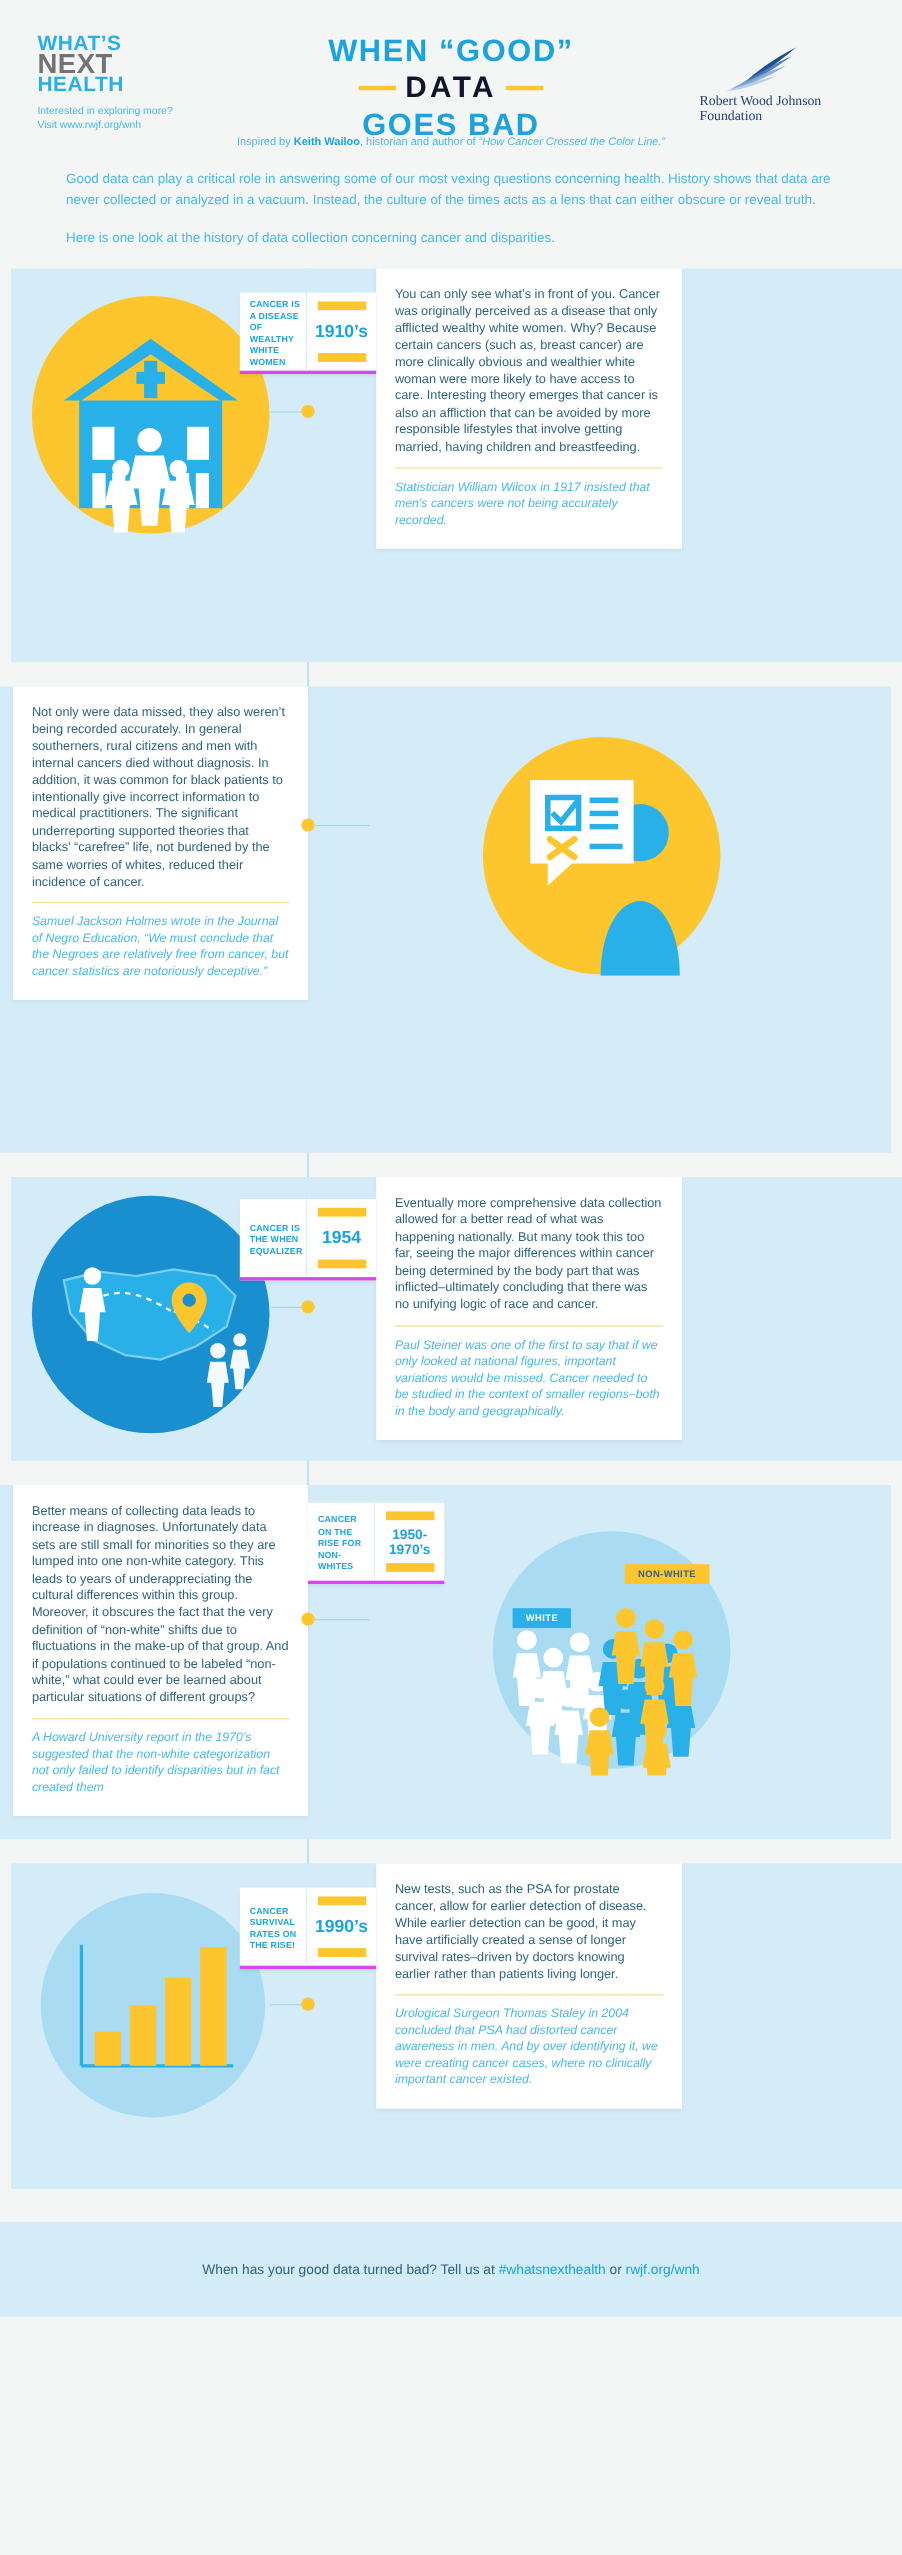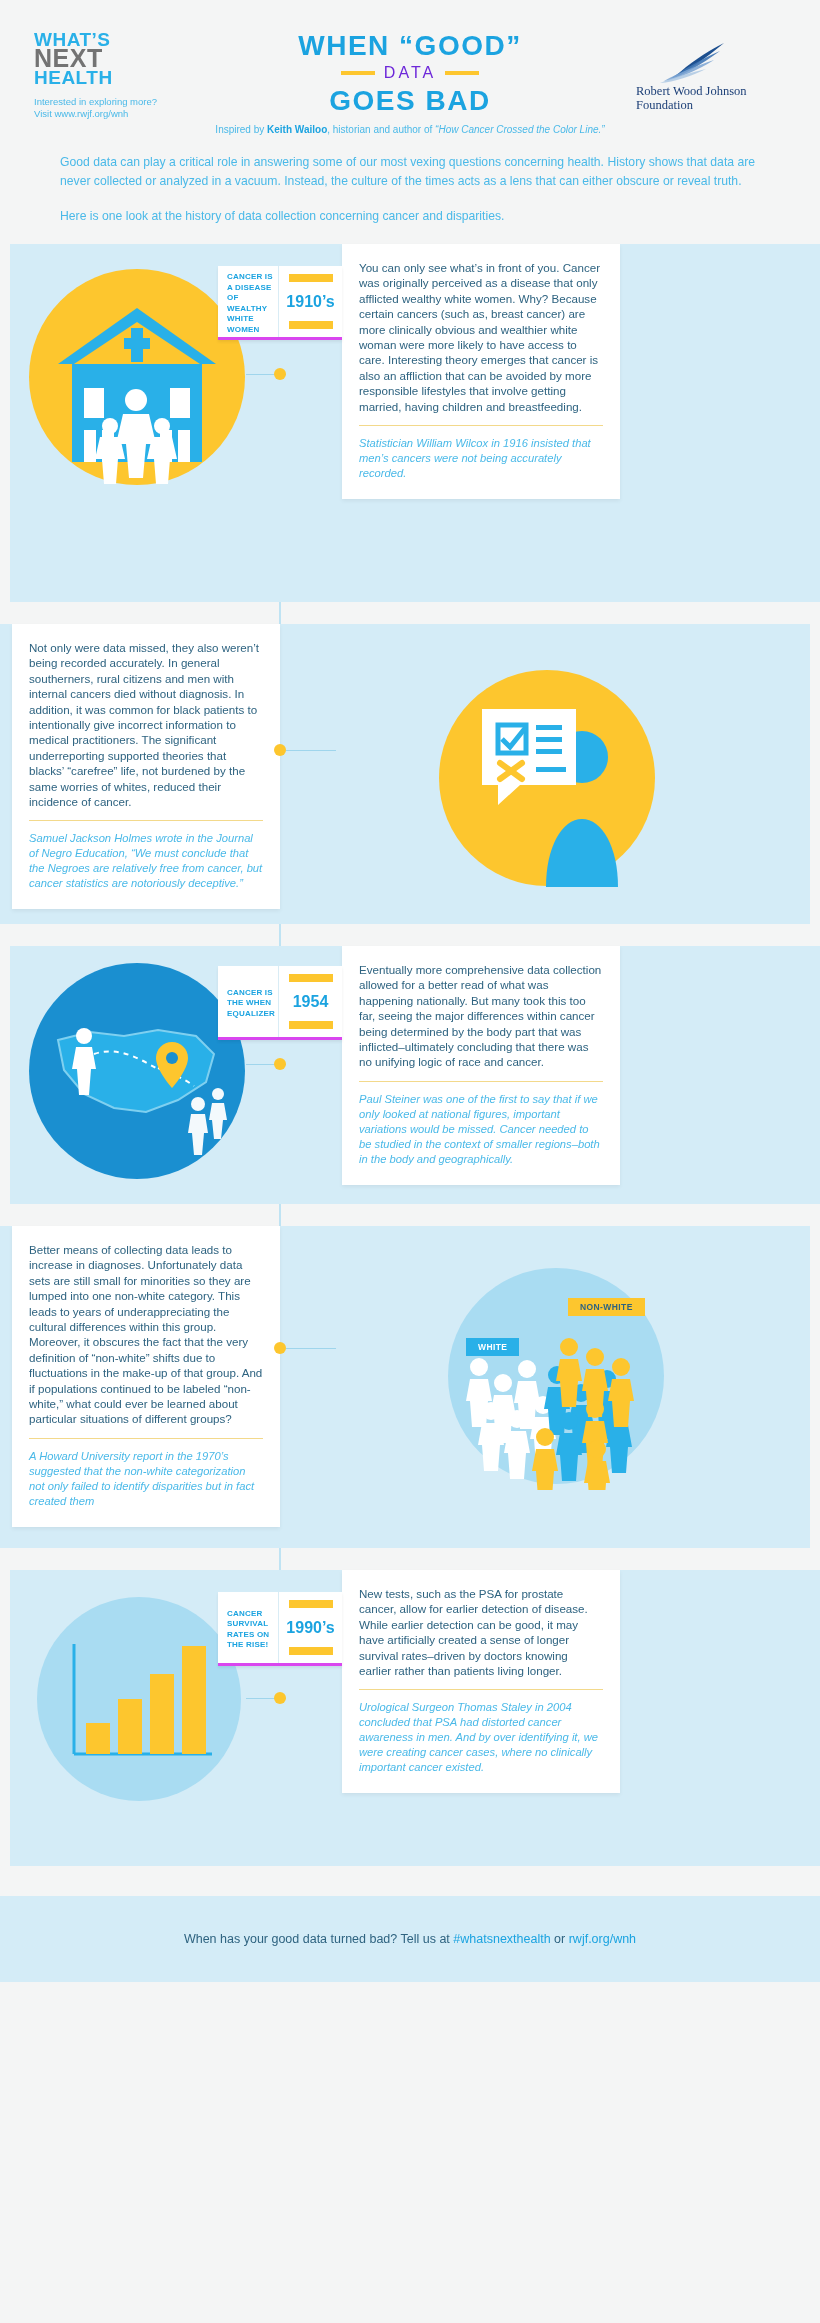--- a/index.html
+++ b/index.html
@@ -28,21 +28,21 @@
   .wnh-logo .l2 { color: #737373; font-size: 25px; }
   .wnh-logo .l3 { color: #29b0e8; }
   .wnh-sub { margin-top: 9px; color: #4ab9e8; font-size: 9.5px; line-height: 12px; }
 
   .title-block { text-align: center; padding-top: 8px; width: 320px; }
   .title-l1, .title-l3 {
     color: #1ba3e0; font-weight: bold; font-size: 28px; letter-spacing: 1.5px; line-height: 31px;
   }
   .title-l2row { display: flex; align-items: center; justify-content: center; gap: 9px; margin: 3px 0; }
   .title-dash { width: 34px; height: 4px; background: #fdc62e; }
-  .title-l2 { color: #6d28d9; font-size: 16px; letter-spacing: 3px; font-weight: normal; }
+  .title-l2 { color: #0f172a; font-size: 27px; letter-spacing: 3px; font-weight: bold; }
 
   .rwjf { width: 150px; text-align: left; padding-top: 20px; position: relative; }
   .rwjf-name { font-family: "Liberation Serif", serif; font-size: 12.5px; color: #1c3f77; line-height: 14px; }
 
   .credit {
     text-align: center; color: #4ab9e8; font-size: 10px; margin-top: 4px;
   }
   .credit b { color: #1ba3e0; }
   .credit i { font-style: italic; }
 
@@ -218,27 +218,27 @@
         <div class="year">1910’s</div>
         <div class="bar"></div>
       </div>
     </div>
 
     <div class="node" style="top:124px;"></div>
 
     <div class="panel" style="position:absolute;left:342px;top:0px;width:278px;">
       <p class="body">You can only see what’s in front of you. Cancer was originally perceived as a disease that only afflicted wealthy white women. Why? Because certain cancers (such as, breast cancer) are more clinically obvious and wealthier white woman were more likely to have access to care. Interesting theory emerges that cancer is also an affliction that can be avoided by more responsible lifestyles that involve getting married, having children and breastfeeding.</p>
       <hr>
-      <p class="quote">Statistician William Wilcox in 1916 insisted that men’s cancers were not being accurately recorded.</p>
+      <p class="quote">Statistician William Wilcox in 1917 insisted that men’s cancers were not being accurately recorded.</p>
     </div>
   </div>
 
   <div class="white-gap"></div>
 
-  <div class="section" style="height:300px;">
+  <div class="section" style="height:424px;">
     <div class="band right" style="left:0px;width:810px;"></div>
 
     <div class="panel" style="position:absolute;left:12px;top:0px;width:268px;">
       <p class="body">Not only were data missed, they also weren’t being recorded accurately. In general southerners, rural citizens and men with internal cancers died without diagnosis. In addition, it was common for black patients to intentionally give incorrect information to medical practitioners. The significant underreporting supported theories that blacks’ “carefree” life, not burdened by the same worries of whites, reduced their incidence of cancer.</p>
       <hr>
       <p class="quote">Samuel Jackson Holmes wrote in the Journal of Negro Education, “We must conclude that the Negroes are relatively free from cancer, but cancer statistics are notoriously deceptive.”</p>
     </div>
 
 
     <div class="node" style="top:120px;"></div>
@@ -318,20 +318,30 @@
 
   <div class="section" style="height:322px;">
     <div class="band right" style="left:0px;width:810px;"></div>
 
     <div class="panel" style="position:absolute;left:12px;top:0px;width:268px;">
       <p class="body">Better means of collecting data leads to increase in diagnoses. Unfortunately data sets are still small for minorities so they are lumped into one non-white category. This leads to years of underappreciating the cultural differences within this group. Moreover, it obscures the fact that the very definition of “non-white” shifts due to fluctuations in the make-up of that group. And if populations continued to be labeled “non-white,” what could ever be learned about particular situations of different groups?</p>
       <hr>
       <p class="quote">A Howard University report in the 1970’s suggested that the non-white categorization not only failed to identify disparities but in fact created them</p>
     </div>
 
+    <div class="label-card" style="left:280px;top:16px;">
+      <div class="lc-left">
+        <span>CANCER ON THE RISE FOR NON-WHITES</span>
+      </div>
+      <div class="lc-right">
+        <div class="bar"></div>
+        <div class="year small">1950-1970’s</div>
+        <div class="bar"></div>
+      </div>
+    </div>
 
     <div class="node" style="top:116px;"></div>
     <div class="connector" style="left:286px;top:122px;width:50px;"></div>
 
     <div class="art" style="position:absolute;left:442px;top:36px;width:228px;height:228px;">
       <svg width="228" height="228" viewBox="0 0 228 228">
         <circle cx="114" cy="114" r="108" fill="#a9dcf2"></circle>
         <g fill="#ffffff">
           <g transform="translate(28,96)">
               <circle cx="9" cy="9" r="9"></circle>

